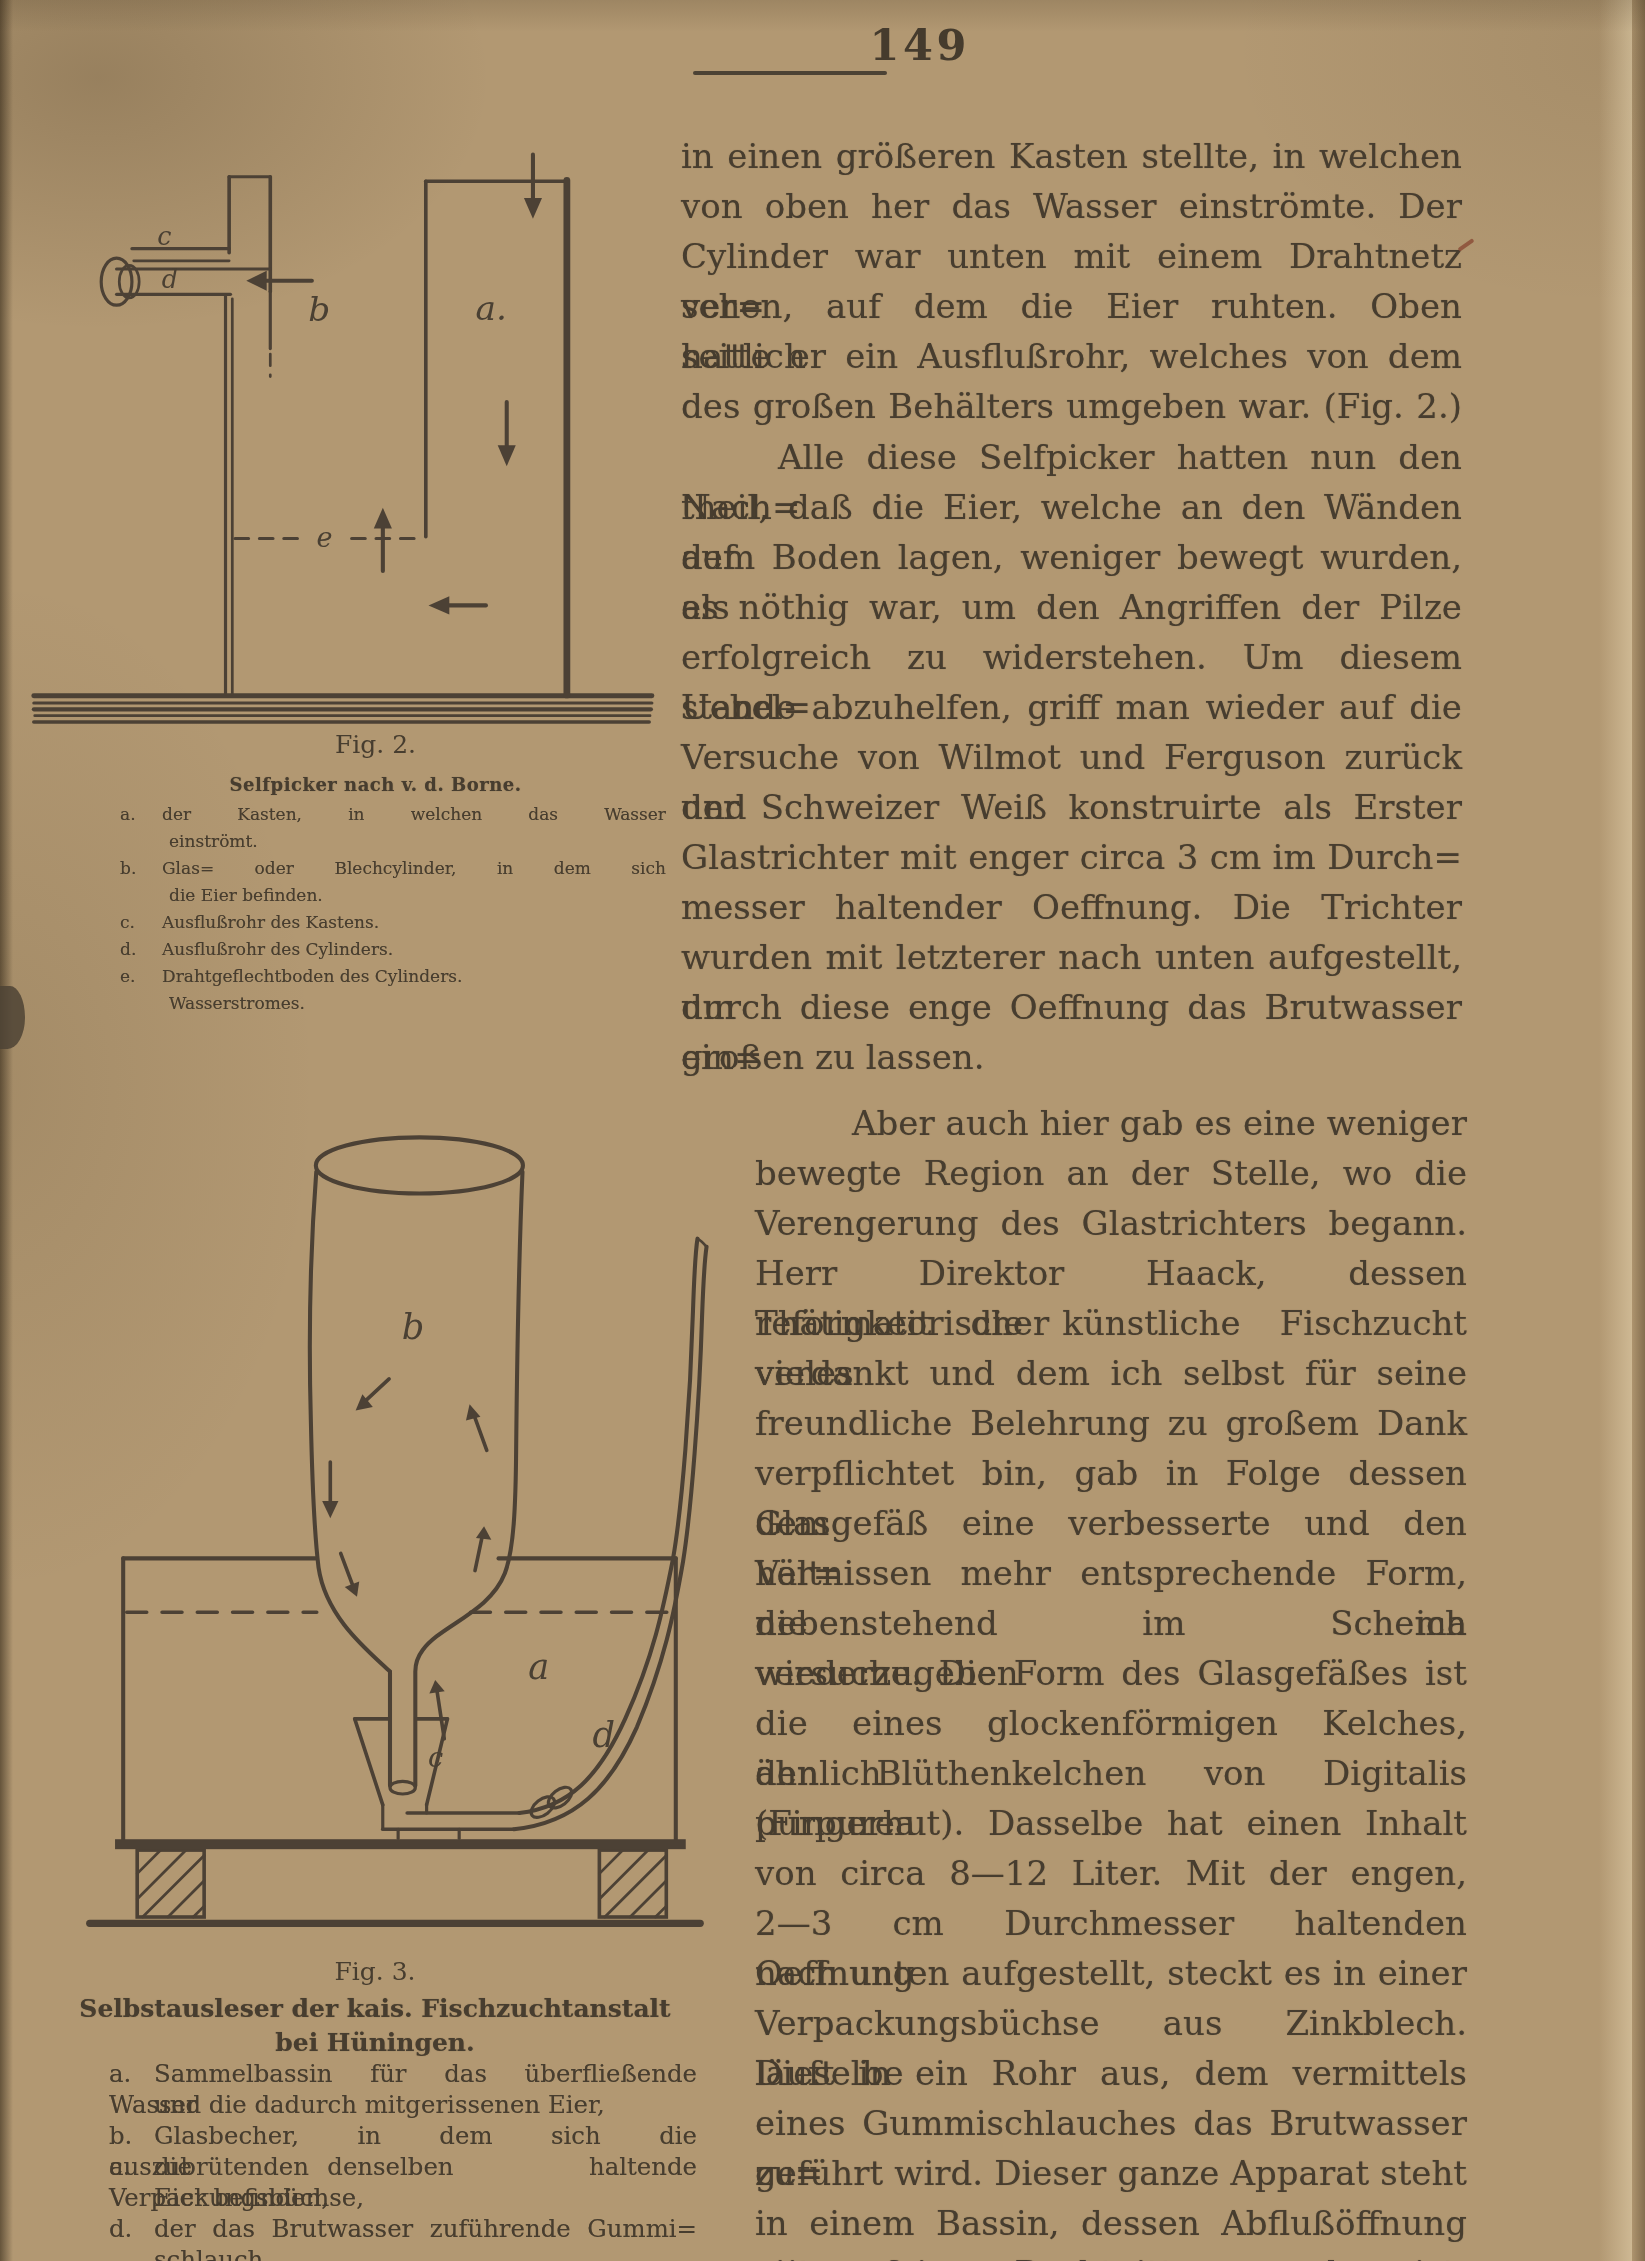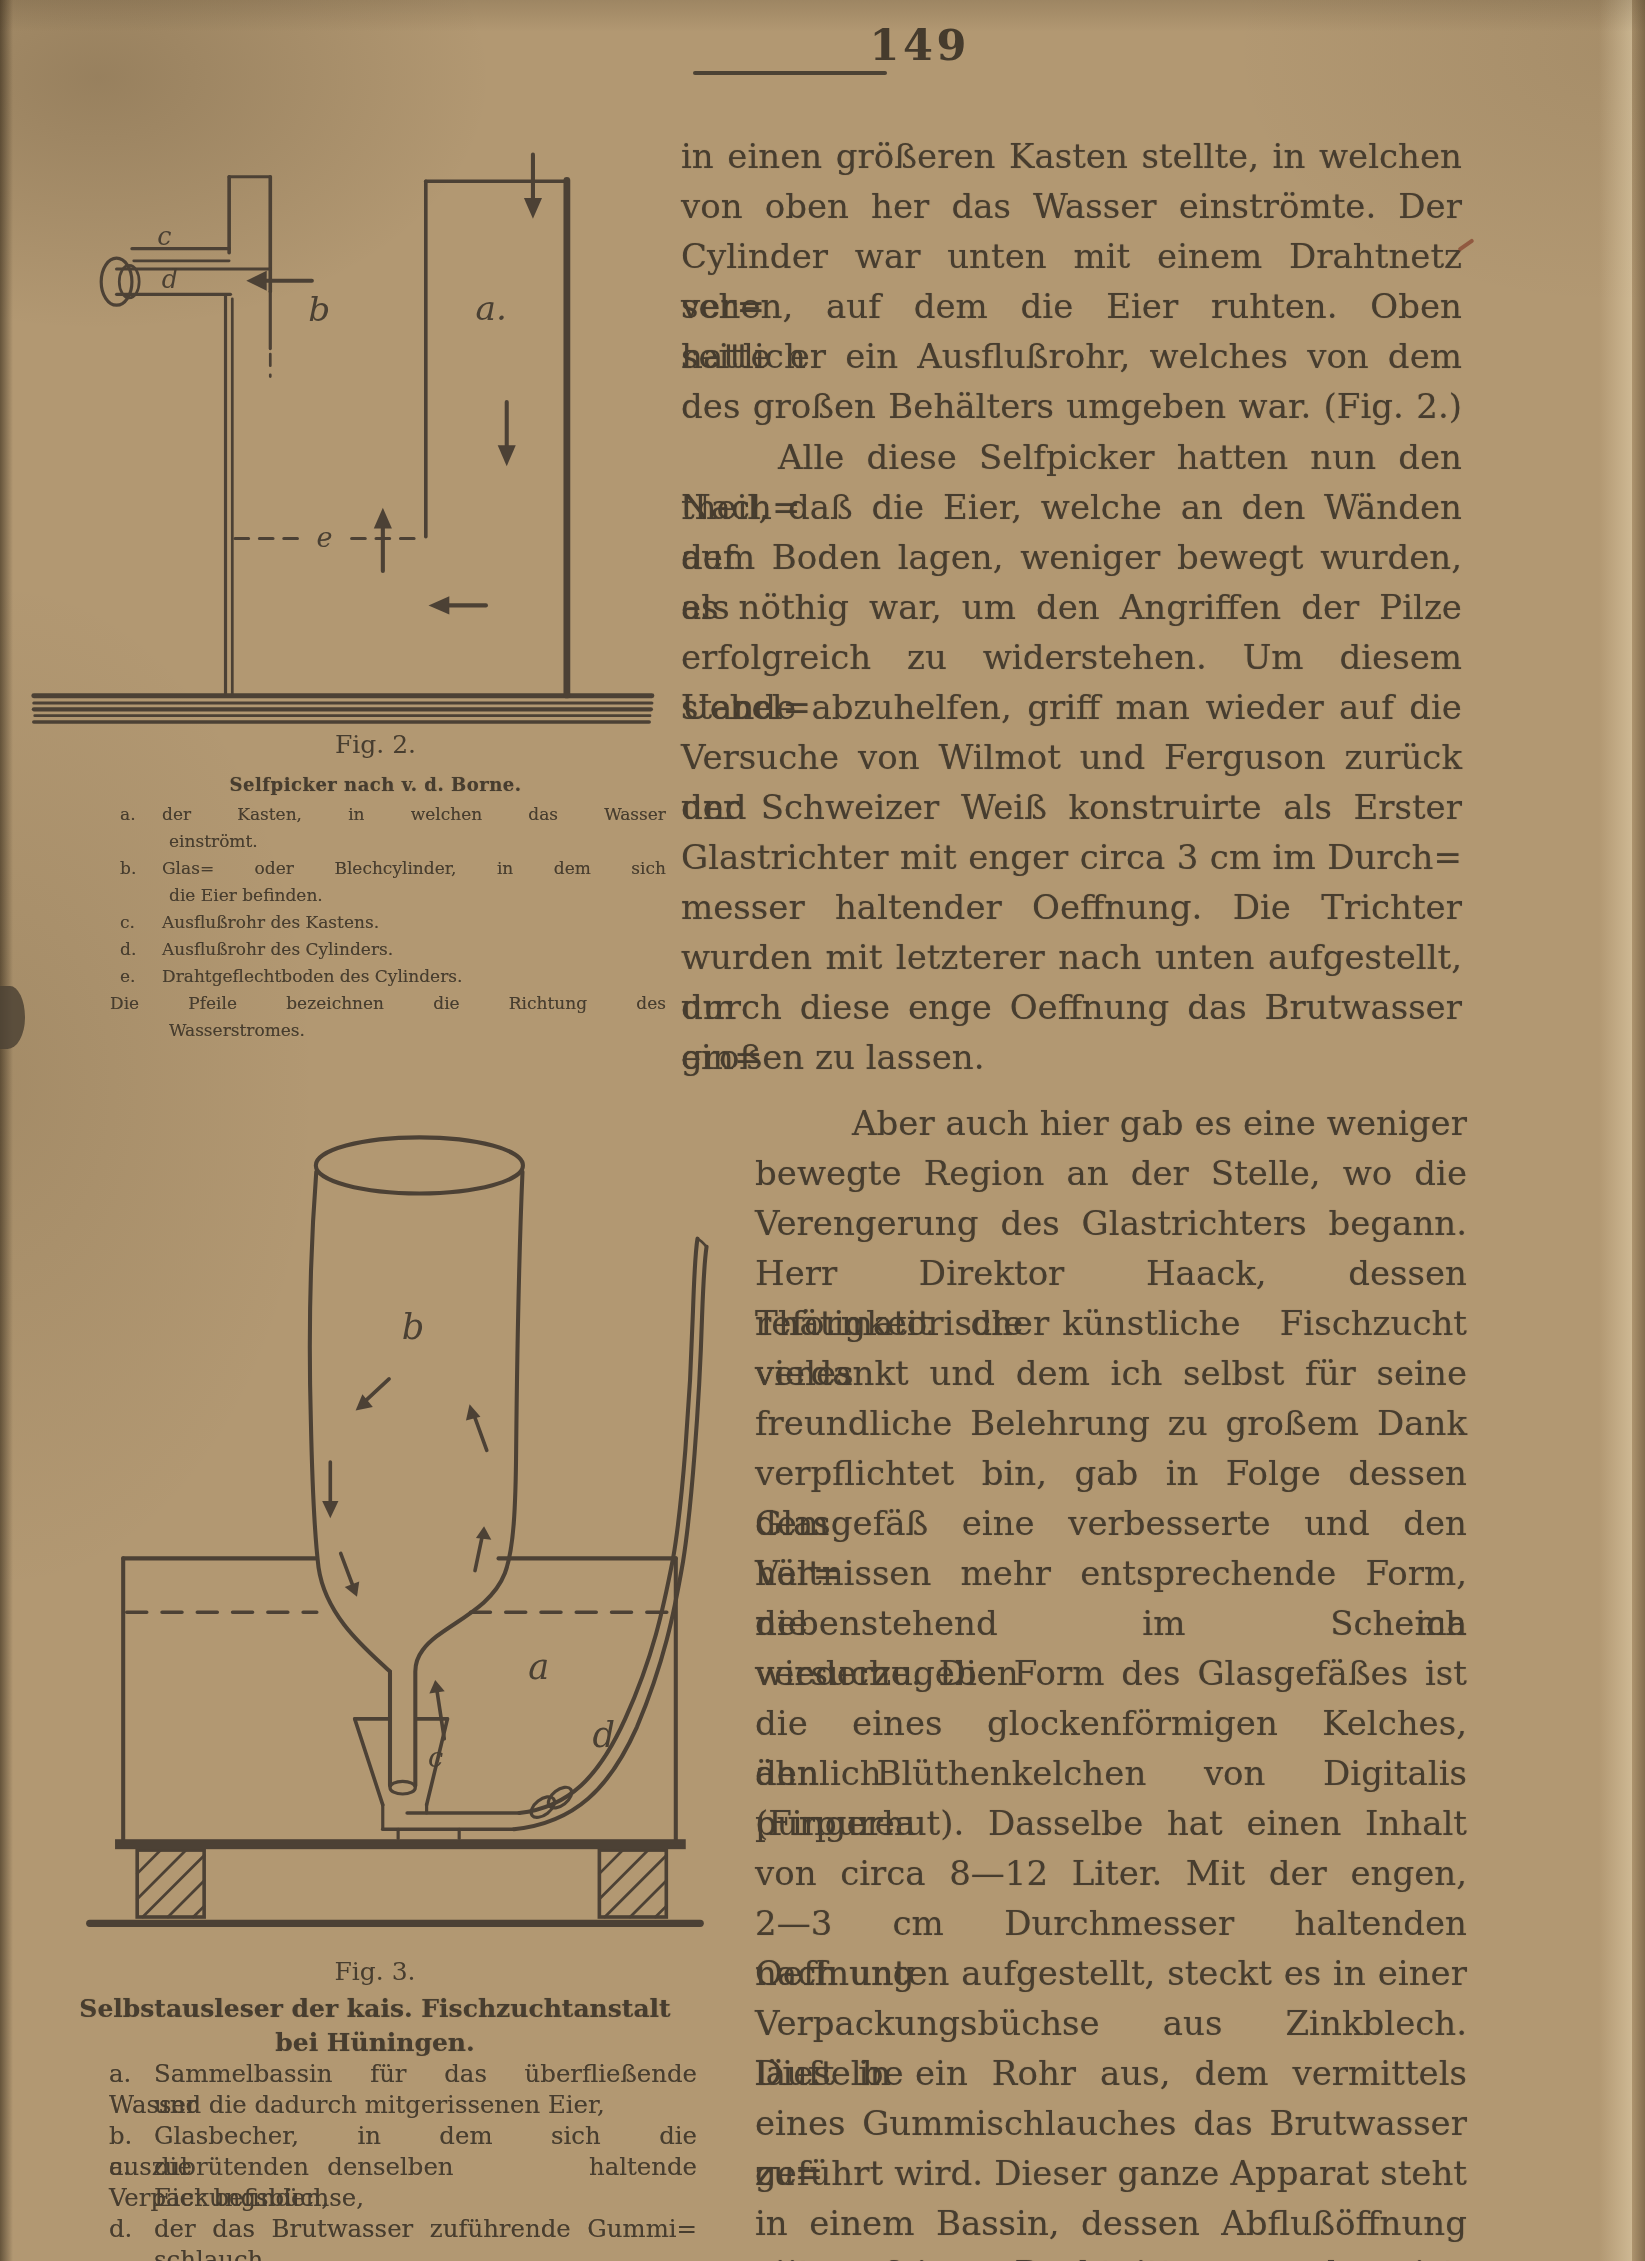--- a/index.html
+++ b/index.html
@@ -145,21 +145,20 @@
 
   <div class="legend f2">
 
   <div class="lrow just"><span class="lbl">a.</span><span class="ltx">der Kasten, in welchen das Wasser</span></div>
       <div class="lrow cont"><span class="ltx">einströmt.</span></div>
       <div class="lrow just"><span class="lbl">b.</span><span class="ltx">Glas= oder Blechcylinder, in dem sich</span></div>
       <div class="lrow cont"><span class="ltx">die Eier befinden.</span></div>
       <div class="lrow"><span class="lbl">c.</span><span class="ltx">Ausflußrohr des Kastens.</span></div>
       <div class="lrow"><span class="lbl">d.</span><span class="ltx">Ausflußrohr des Cylinders.</span></div>
       <div class="lrow"><span class="lbl">e.</span><span class="ltx">Drahtgeflechtboden des Cylinders.</span></div>
-      <div class="lrow note just"><span class="ltx">Die Pfeile bezeichnen die Richtung des</span></div>
       <div class="lrow cont"><span class="ltx">Wasserstromes.</span></div>
     </div>
 
   <svg id="fig3svg" class="figsvg" width="706" height="814" viewBox="40 2480 1560 1800">
     <g stroke="#4c4135" fill="none" stroke-linecap="round">
 
       <ellipse cx="927" cy="2576" rx="229" ry="62" stroke-width="9"></ellipse>
       <path d="M699 2590 C686 2760,682 2960,687 3140 C690 3280,696 3400,704 3465 C720 3575,812 3648,862 3695 V3948" stroke-width="9"></path>
       <path d="M1155 2590 C1147 2780,1143 3000,1141 3200 C1140 3330,1136 3425,1116 3478 C1082 3565,975 3592,934 3648 C922 3664,918 3676,918 3695 V3948" stroke-width="9"></path>
       <ellipse cx="890" cy="3952" rx="28" ry="14" stroke-width="7"></ellipse>

